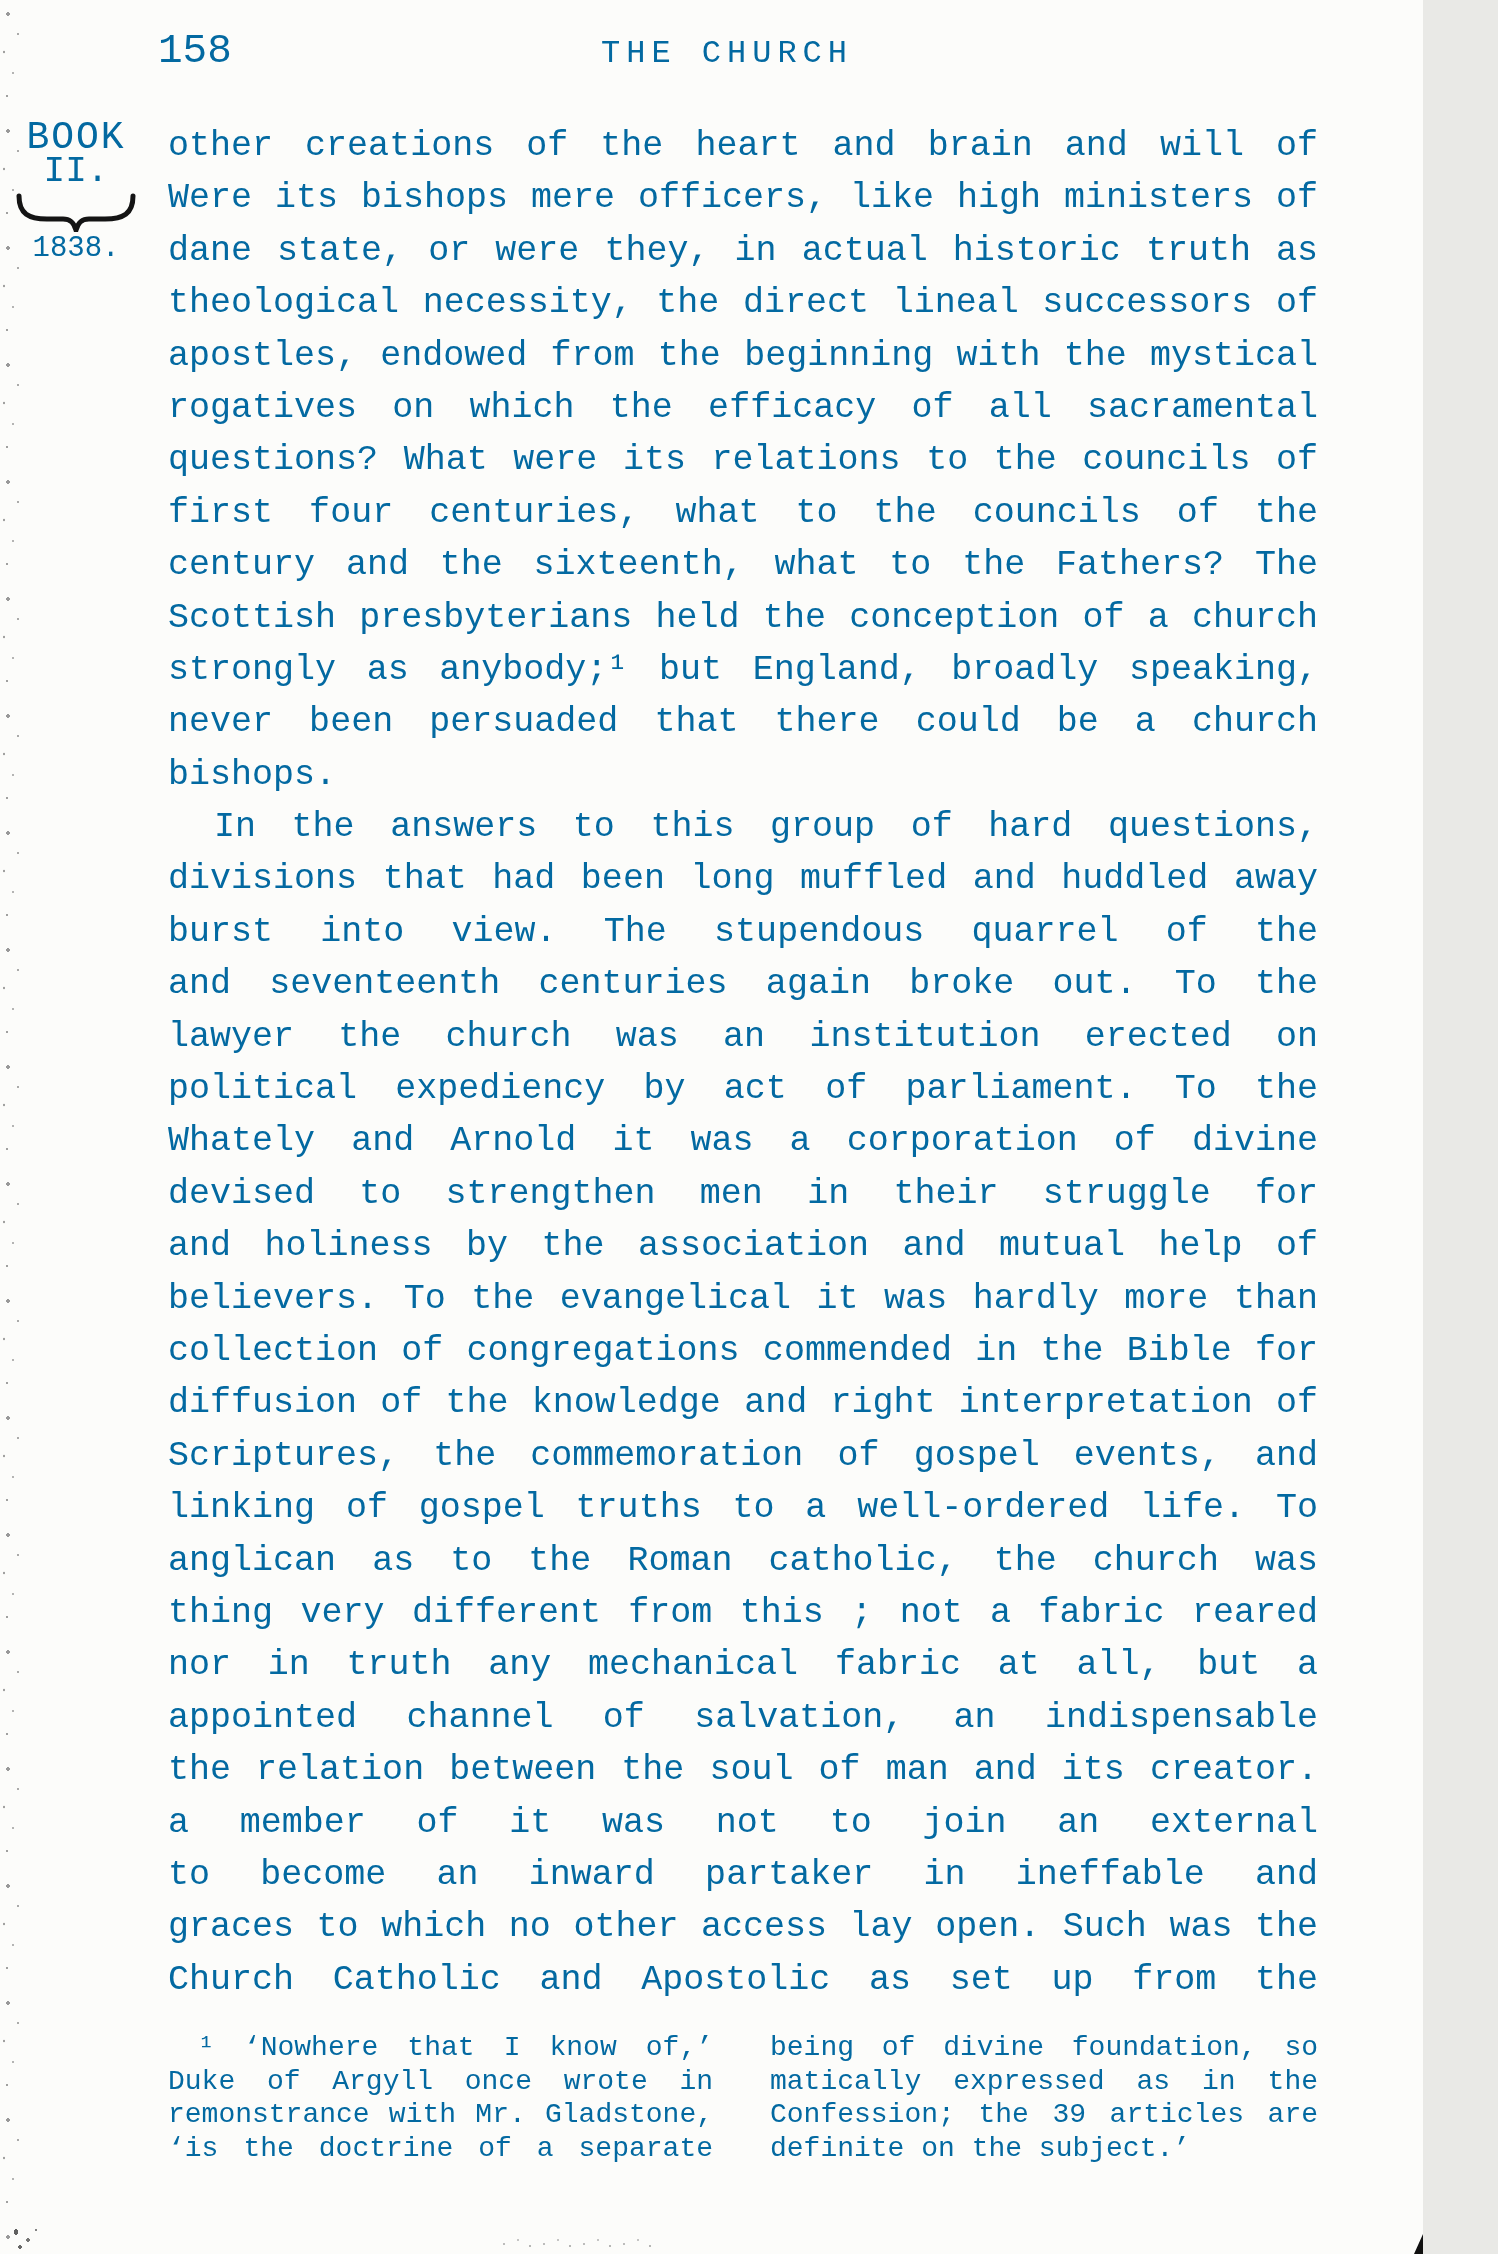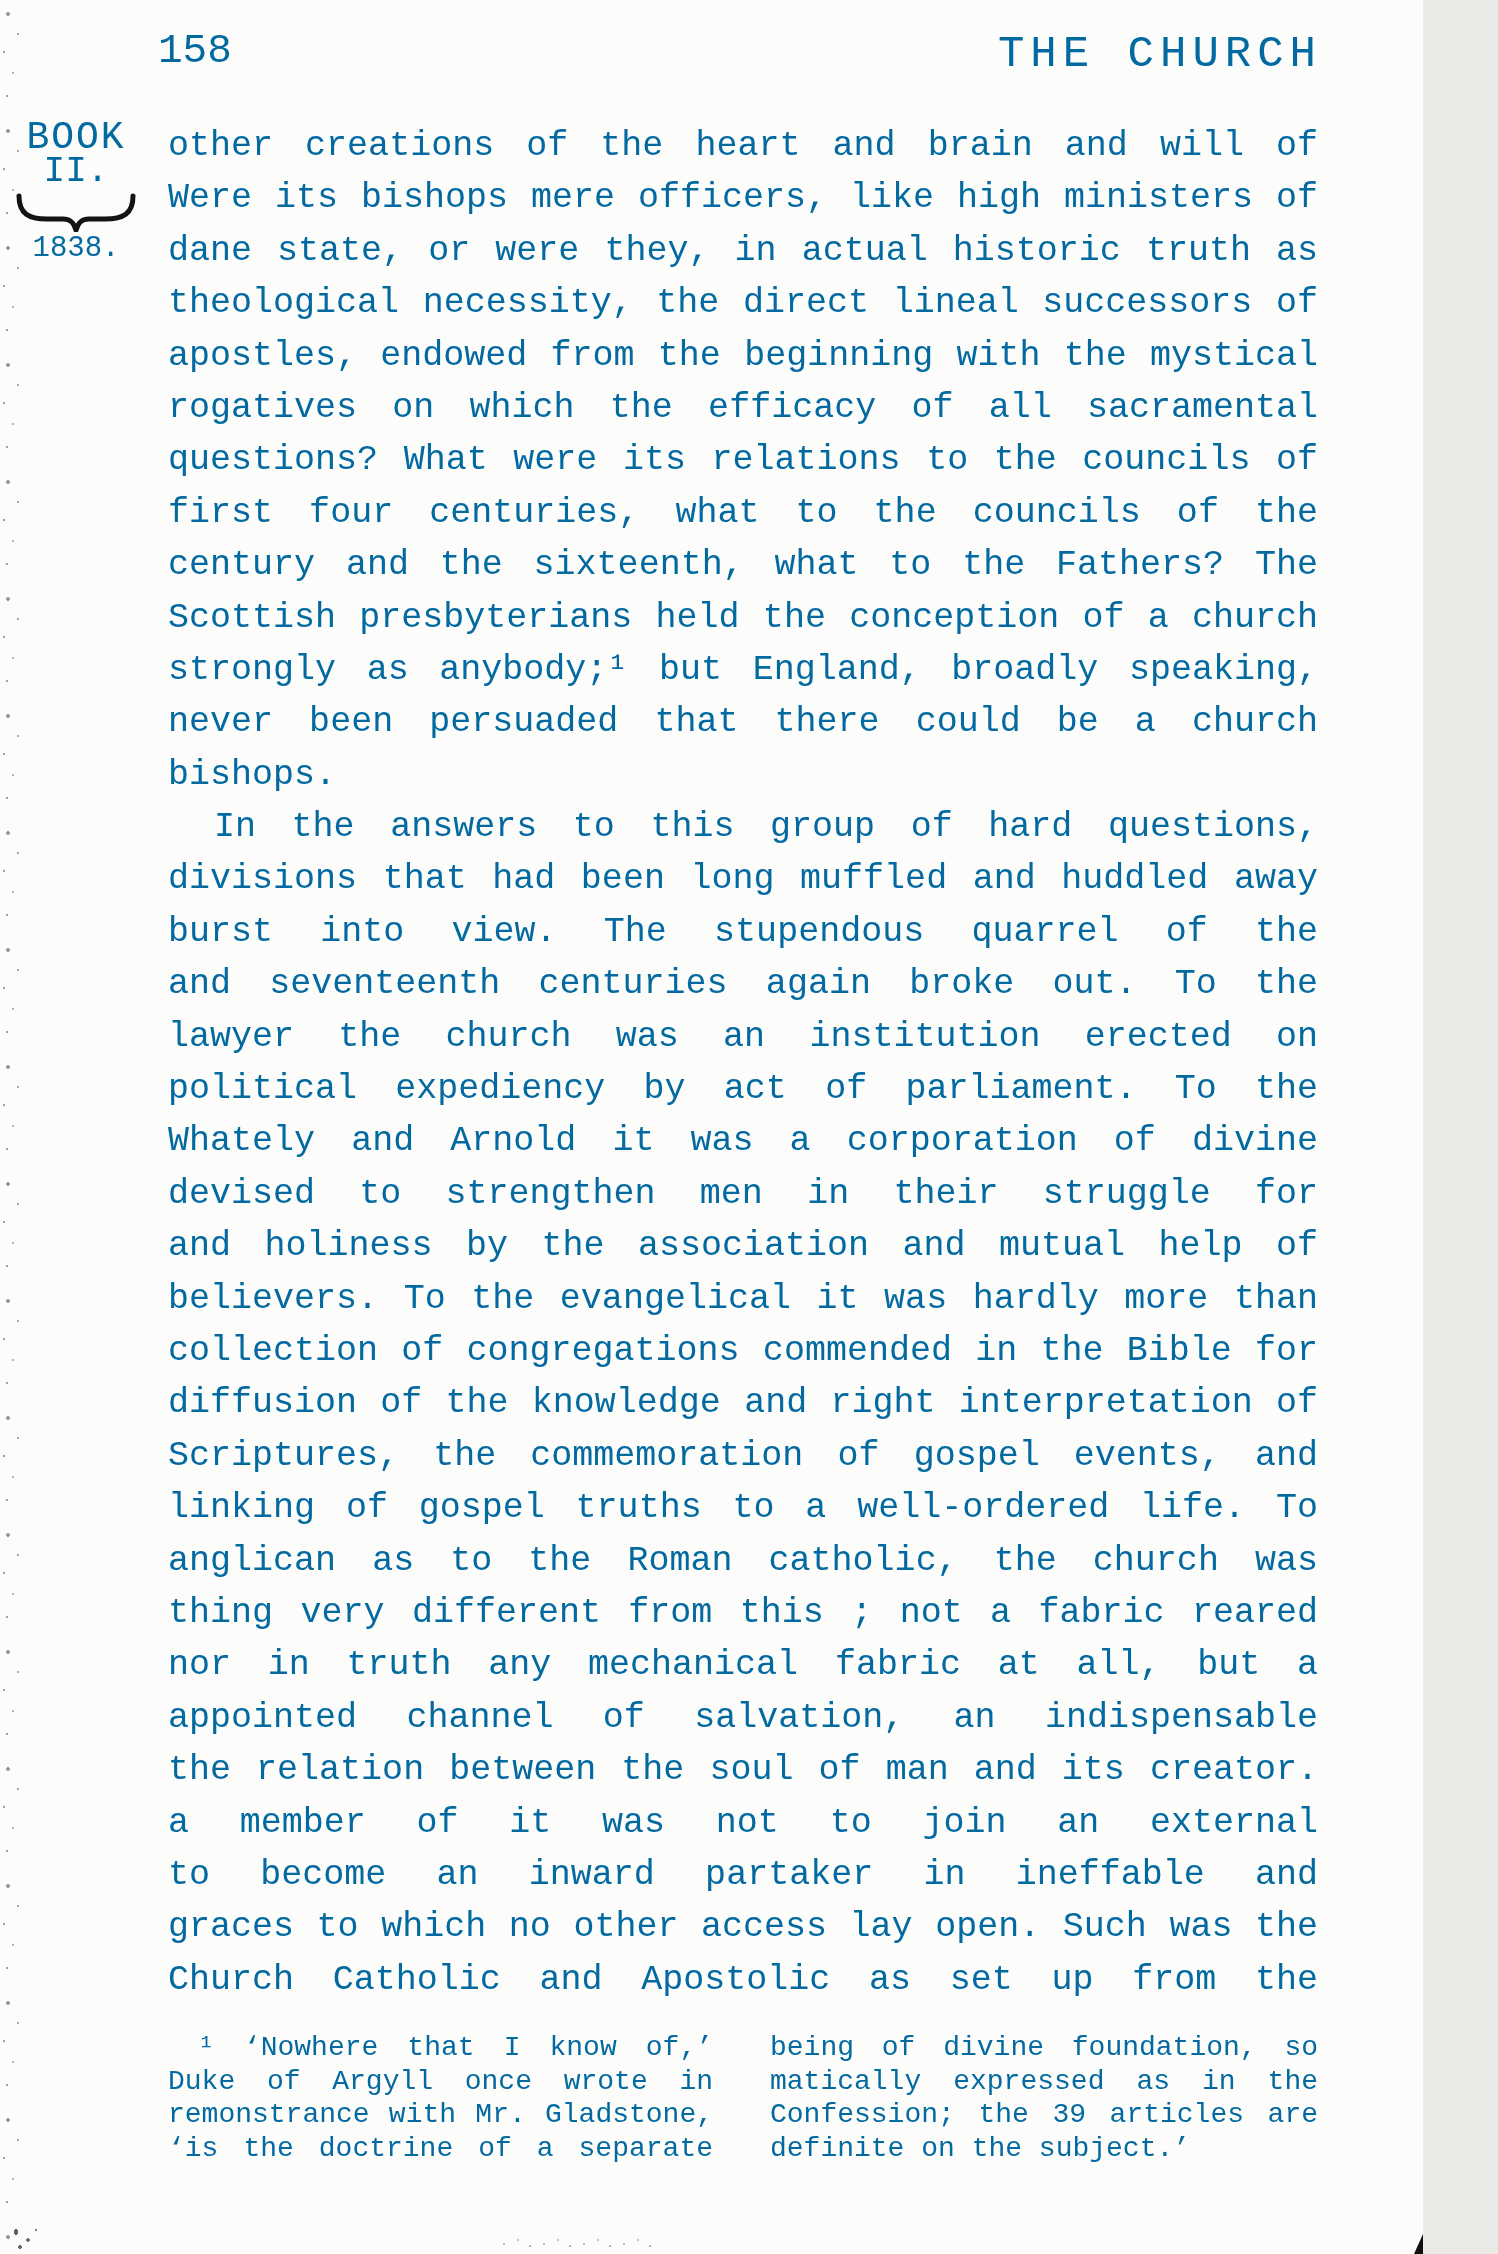--- a/index.html
+++ b/index.html
@@ -3,22 +3,22 @@
 <meta charset="utf-8">
 <style>
   html,body{margin:0;padding:0;background:#e9e9e6;}
   .page{
     position:relative;width:1423px;height:2254px;background:#fcfcfa;
     font-family:Liberation Mono, monospace;color:#0369a1;
     overflow:hidden;
   }
   
   .pagenum{position:absolute;left:158px;top:26px;font-size:41px;line-height:50px;}
-  .runhead{position:absolute;left:172px;top:32px;width:1150px;text-align:right;
-    font-size:44px;line-height:44px;letter-spacing:6px;}
+  .runhead{position:absolute;left:152px;top:32px;width:1150px;text-align:center;
+    font-size:32px;line-height:44px;letter-spacing:6px;}
   
   .marginblock{position:absolute;left:10px;top:120px;width:132px;text-align:center;}
   .m-book{font-size:38px;line-height:36px;letter-spacing:2px;}
   .m-num{font-size:36px;line-height:32px;}
   .m-brace{display:block;margin:4px auto 0 auto;}
   .m-year{font-size:29px;margin-top:0;}
   
   .bodycol{position:absolute;left:168px;top:120px;width:1150px;font-size:35px;}
   .bline{
     height:52.4px;line-height:52.4px;overflow:hidden;

